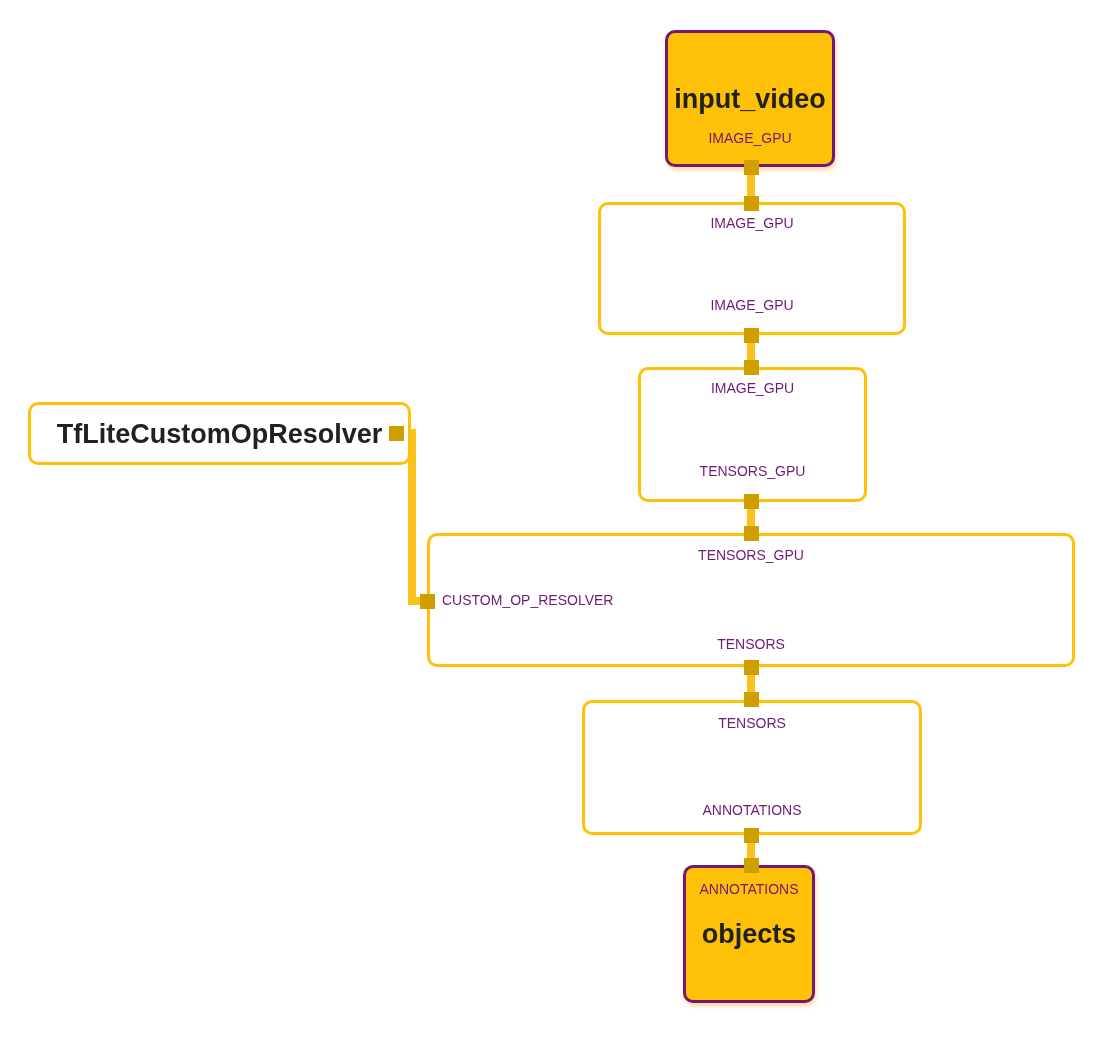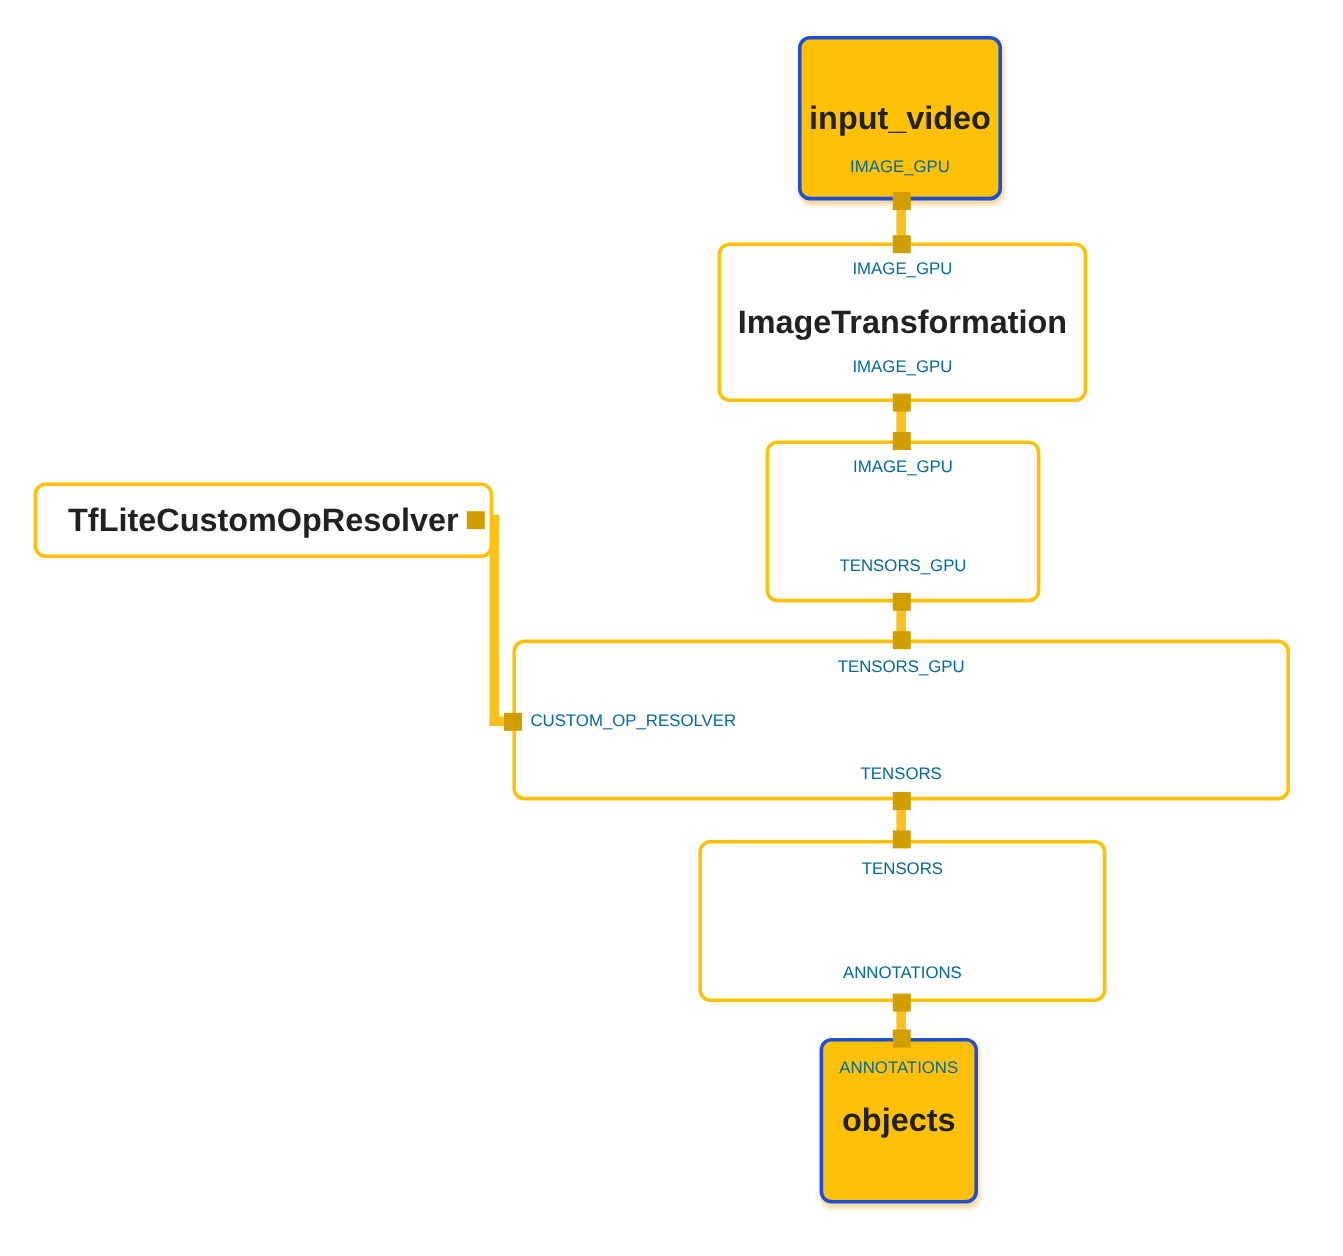--- a/index.html
+++ b/index.html
@@ -19,40 +19,40 @@
   .sq { position:absolute; width:15px; height:15px; background:#D19E00; z-index:5; }
 
   
   .node { position:absolute; box-sizing:border-box; border-radius:10px; z-index:2; }
   .node--calc {
     background:#ffffff;
     border:3px solid #FFC107;
   }
   .node--io {
     background:#FFC107;
-    border:3px solid #1d4ed8;
+    border:3px solid #701a75;
     box-shadow:1px 3px 4px rgba(235,152,0,0.40);
   }
 
   .node-title {
     font-weight:bold;
     font-size:27px;
     color:#212121;
     white-space:nowrap;
     line-height:1;
   }
   .title-center {
     position:absolute; left:50%; top:50%;
     transform:translate(-50%,-50%);
   }
   .port-label {
     position:absolute; left:0; right:0;
     text-align:center;
     font-size:14px;
-    color:#0369a1;
+    color:#701a75;
     white-space:nowrap;
     line-height:1;
     z-index:3;
   }
   .port-label--left {
     left:12px; right:auto;
     top:50%;
     transform:translateY(-50%);
     text-align:left;
   }
@@ -72,21 +72,20 @@
   <div class="edge" style="left:408px; top:429px; width:8px; height:176px;"></div>
   <div class="edge" style="left:408px; top:597px; width:19px; height:8px;"></div>
 
   <div class="node node--io" style="left:665px; top:30px; width:170px; height:137px;">
     <div class="node-title title-center">input_video</div>
     <div class="port-label" style="bottom:19px;">IMAGE_GPU</div>
   </div>
 
   <div class="node node--calc" style="left:598px; top:202px; width:308px; height:133px;">
     <div class="port-label" style="top:11px;">IMAGE_GPU</div>
-    <div class="node-title title-center">ImageTransformation</div>
     <div class="port-label" style="bottom:20px;">IMAGE_GPU</div>
   </div>
 
   <div class="node node--calc" style="left:638px; top:367px; width:229px; height:135px;">
     <div class="port-label" style="top:11px;">IMAGE_GPU</div>
     <div class="port-label" style="bottom:21px;">TENSORS_GPU</div>
   </div>
 
   <div class="node node--calc" style="left:427px; top:533px; width:648px; height:134px;">
     <div class="port-label" style="top:12px;">TENSORS_GPU</div>

